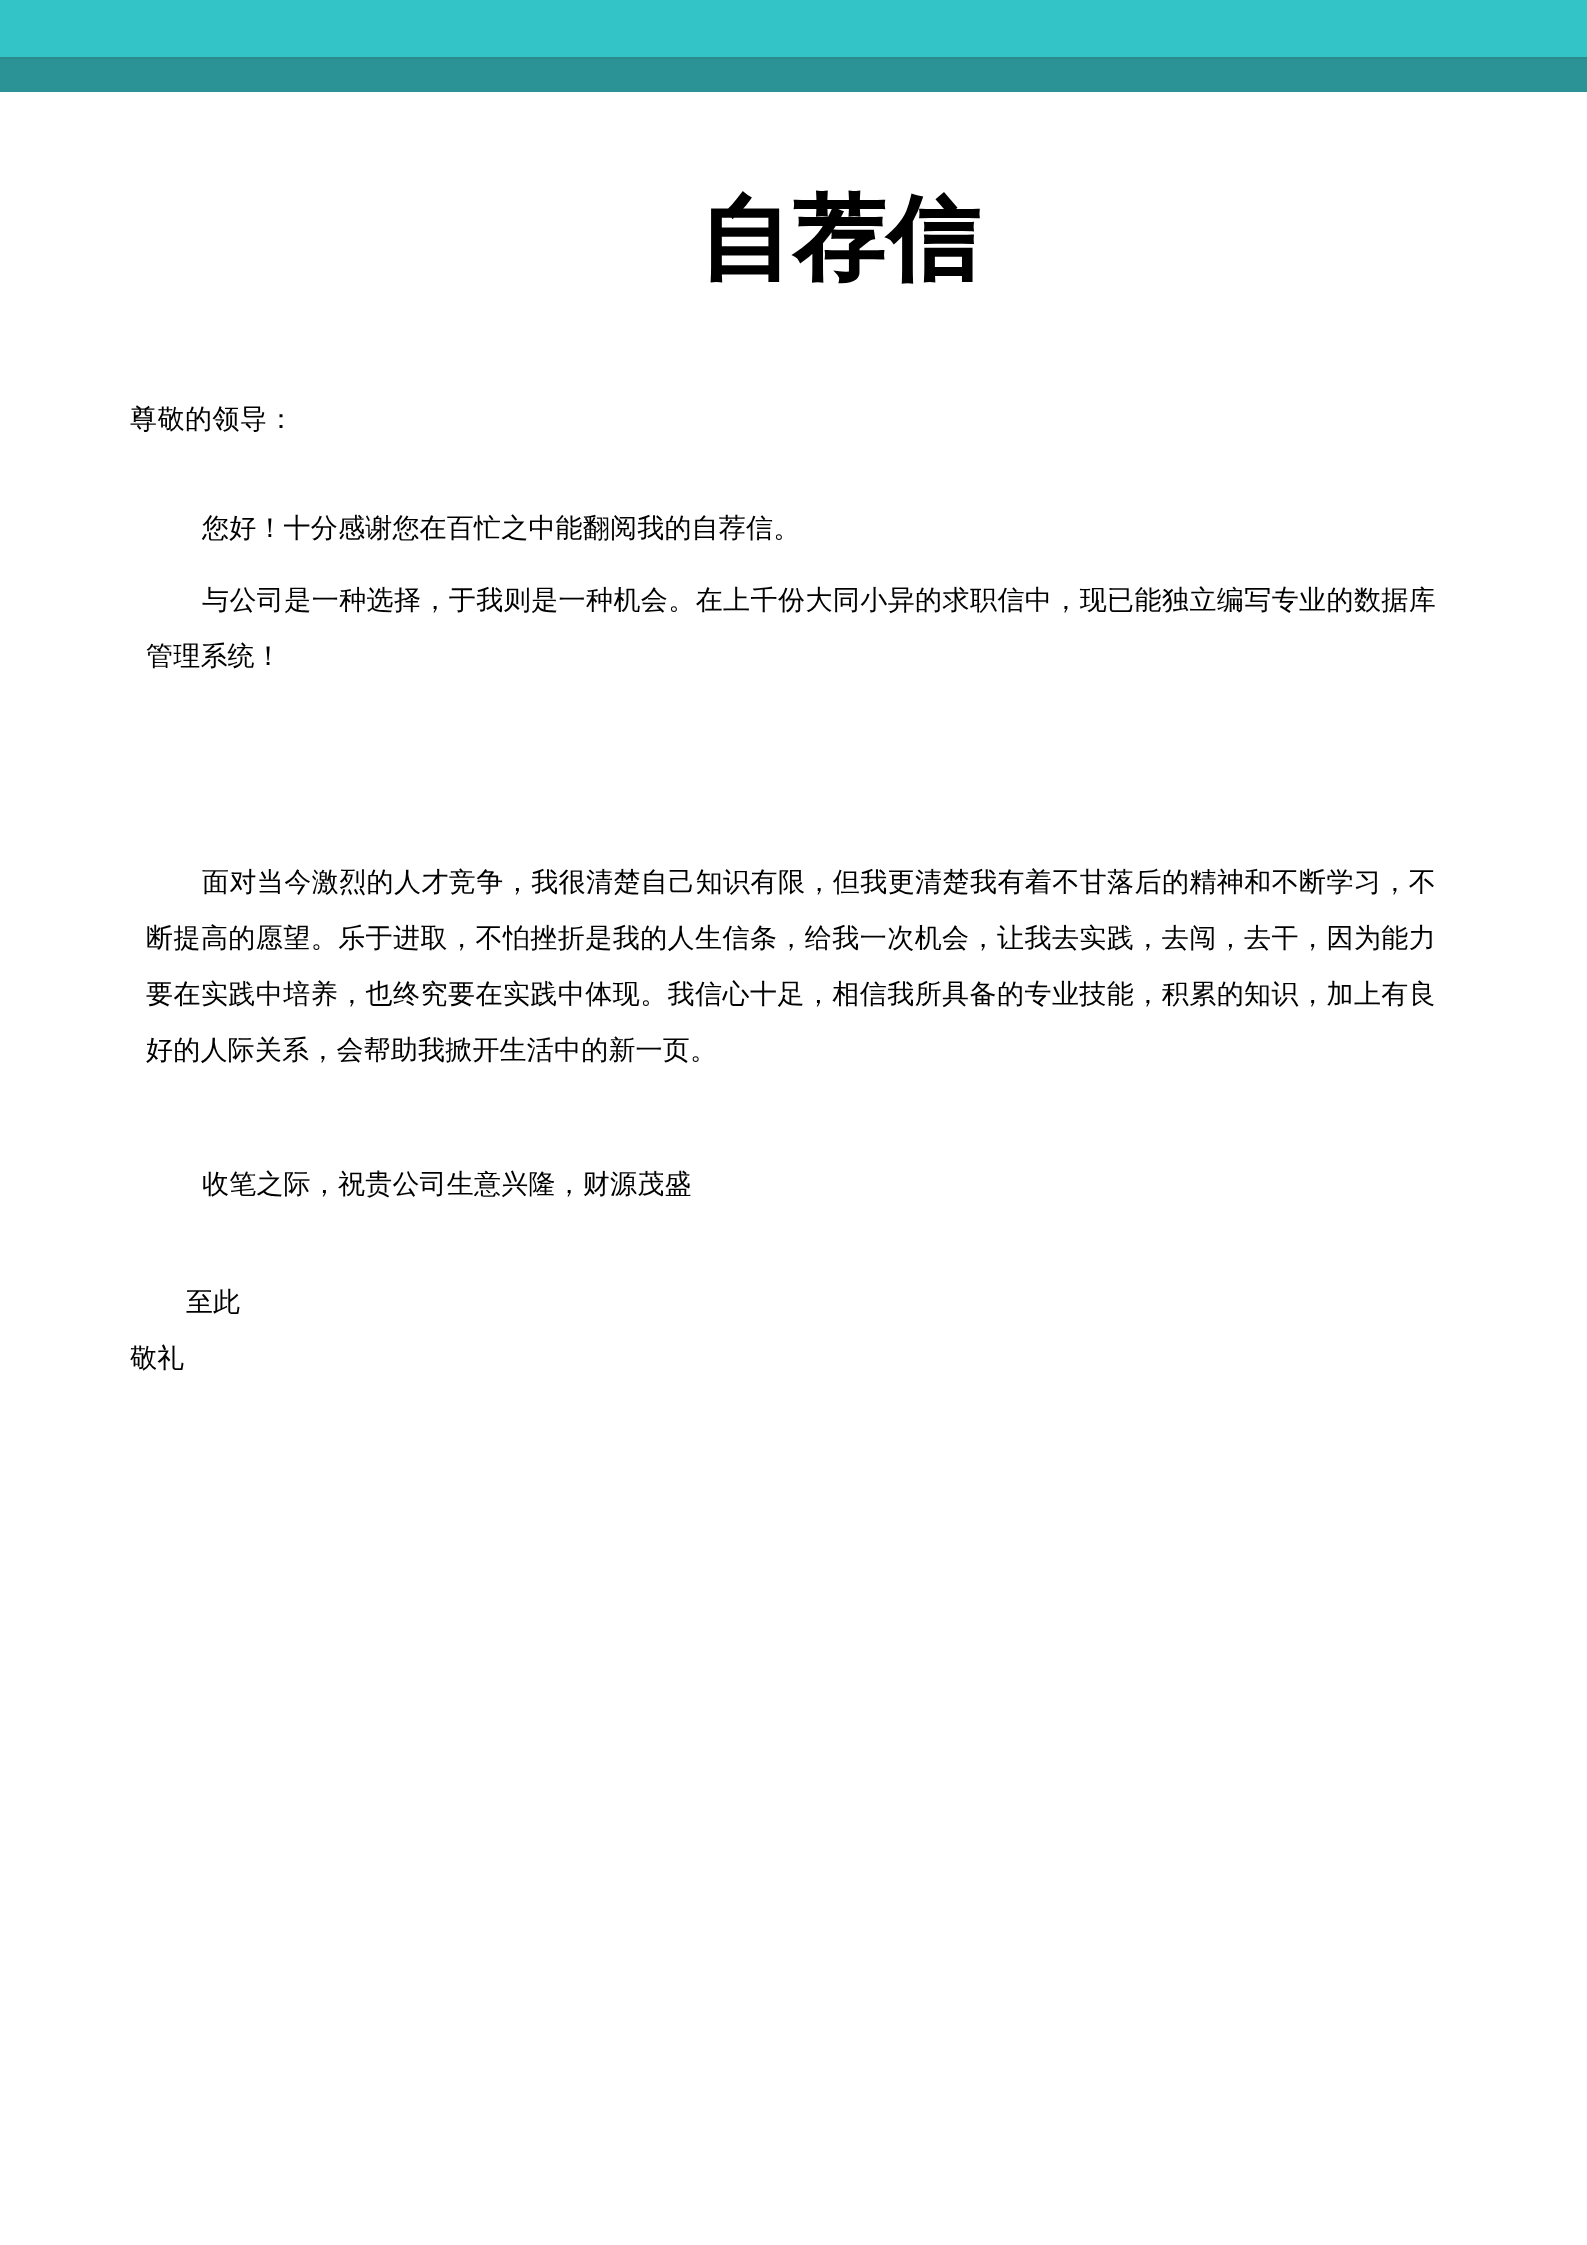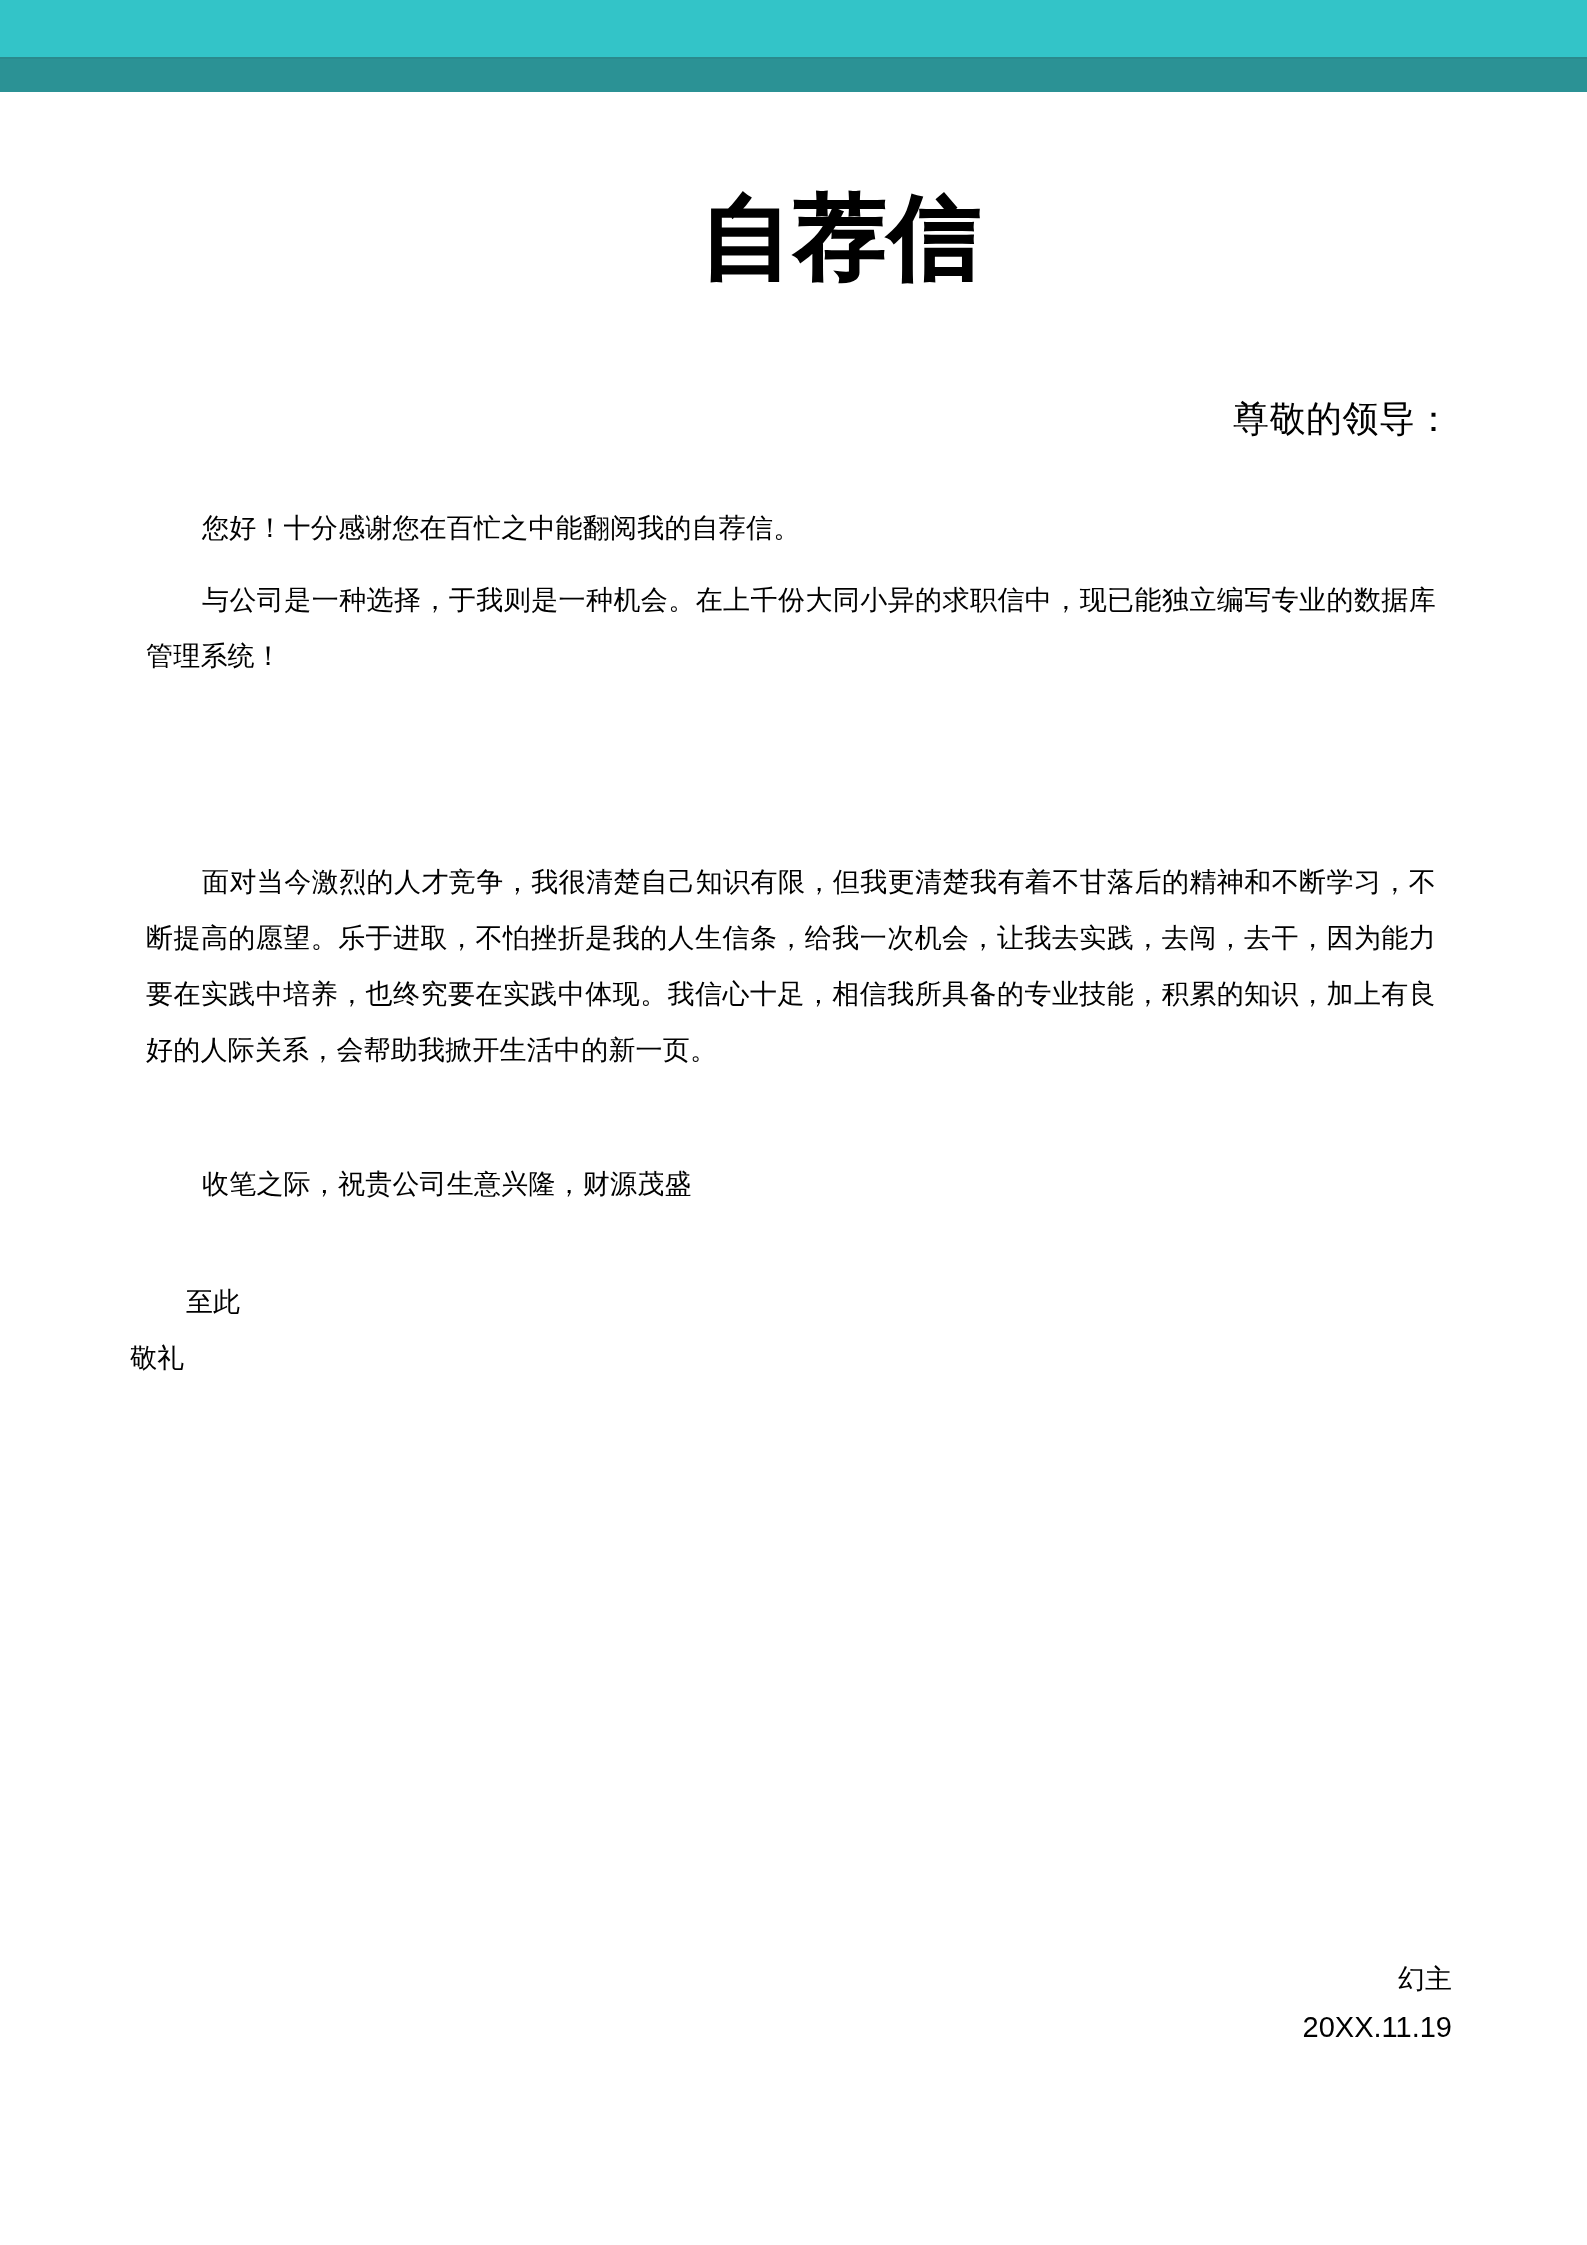--- a/index.html
+++ b/index.html
@@ -55,25 +55,24 @@
 
   
   .body-area {
     position: absolute;
     left: 130px;
     top: 400px;
     width: 1322px;
   }
 
   .salutation {
-    font-size: 36px;
+    font-size: 27px;
     line-height: 38px;
     margin: 0 0 62px 0;
     letter-spacing: 0.5px;
-    text-align: right;
   }
 
   .para {
     font-size: 27px;
     line-height: 56px;
     margin: 16px;
     text-align: justify;
     text-justify: inter-ideograph;
     letter-spacing: 0.2px;
   }
@@ -142,18 +141,14 @@
 
     <p class="para indent">收笔之际，祝贵公司生意兴隆，财源茂盛</p>
 
     <div class="gap-md"></div>
 
     <p class="closing-line indent">至此</p>
     <p class="closing-line">敬礼</p>
 
   </div>
 
-  <div class="signature-block">
-    <p class="sign-name">幻主</p>
-    <p class="sign-date">20XX.11.19</p>
-  </div>
 
 </div>
 
 </body></html>

